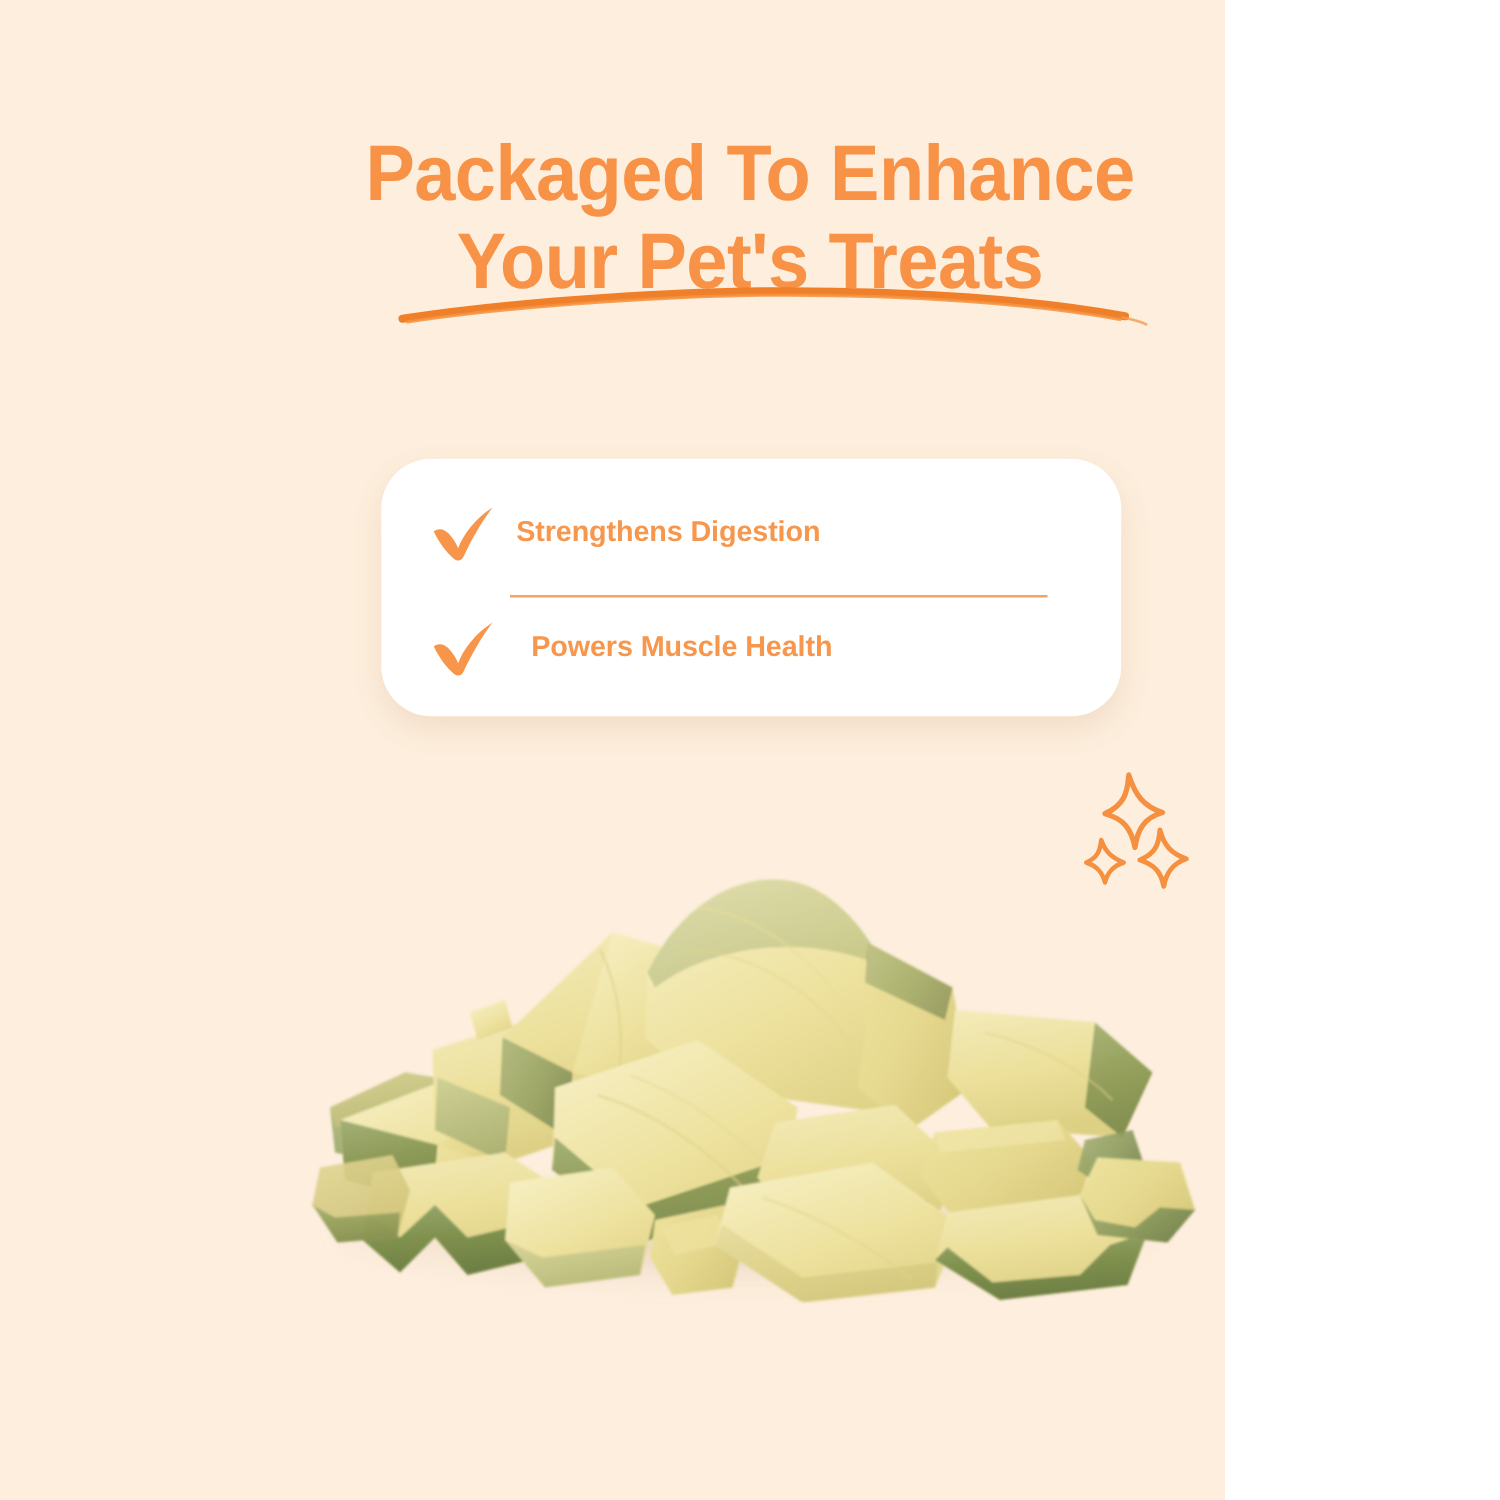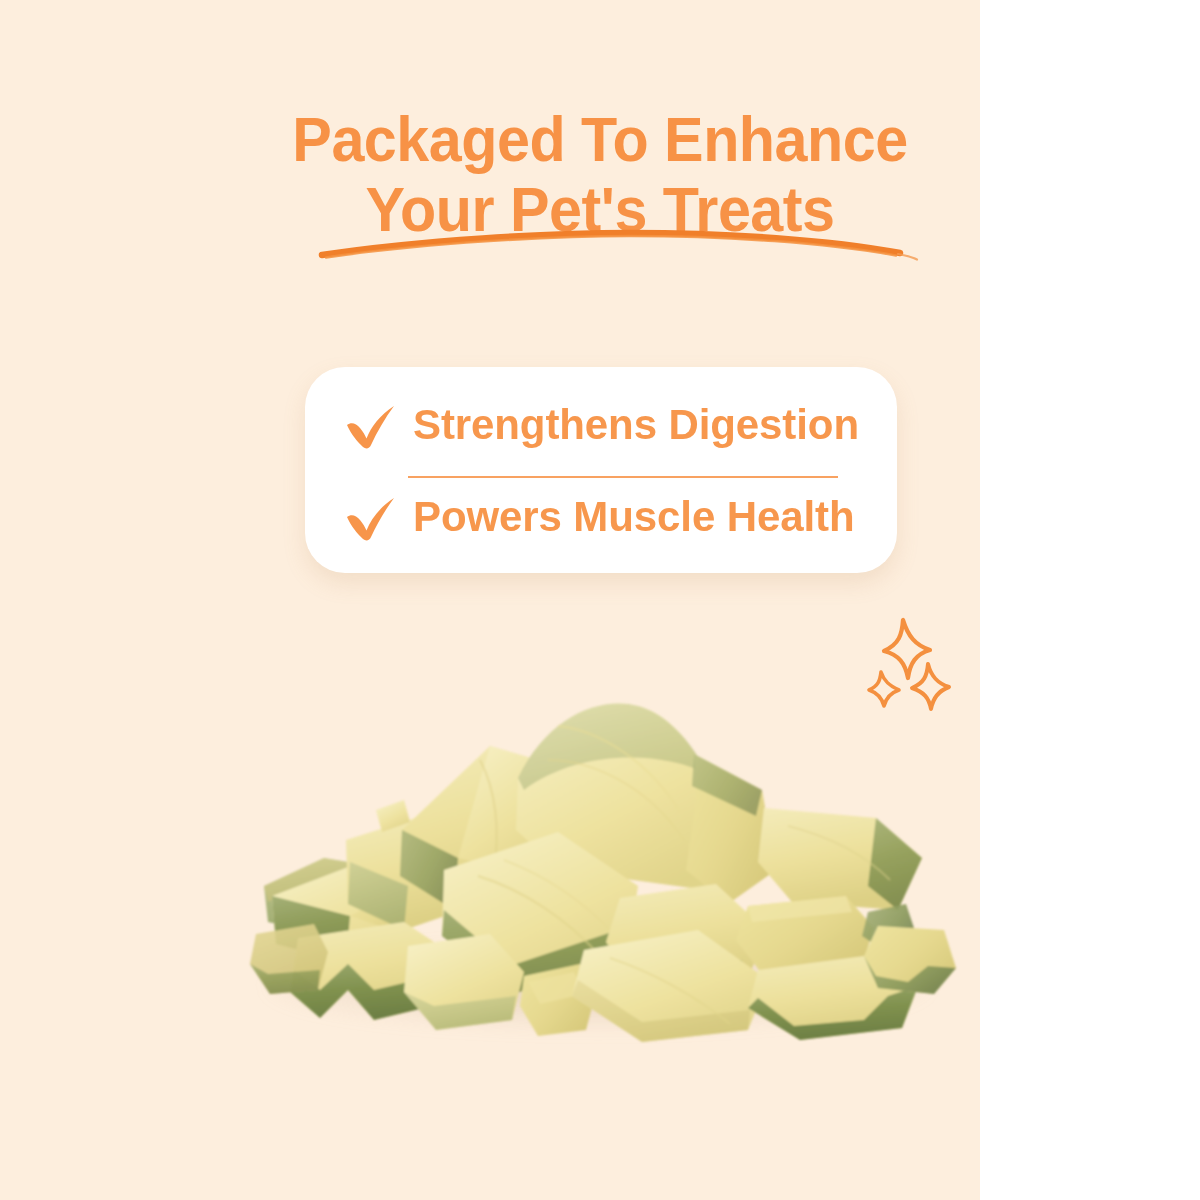--- a/index.html
+++ b/index.html
@@ -63,34 +63,34 @@
   }
   .benefit-row {
     position: absolute;
     left: 0;
     width: 592px;
     height: 76px;
     display: flex;
     align-items: center;
   }
   #benefit-row-0 { top: 20px; }
-  #benefit-row-1 { top: 112px; }
+  #benefit-row-1 { top: 112px; gap: 12px; }
 
   .benefit-check {
     width: 62px;
     height: 50px;
     margin-left: 36px;
     margin-right: 10px;
     flex: 0 0 auto;
   }
   .benefit-label {
     color: #f7974d;
     font-family: "Liberation Sans", sans-serif;
     font-weight: bold;
-    font-size: 42px;
+    font-size: 23px;
     letter-spacing: -0.1px;
     white-space: nowrap;
   }
   #benefits-divider {
     position: absolute;
     left: 103px;
     top: 109px;
     width: 430px;
     height: 2px;
     background: #f8a261;

